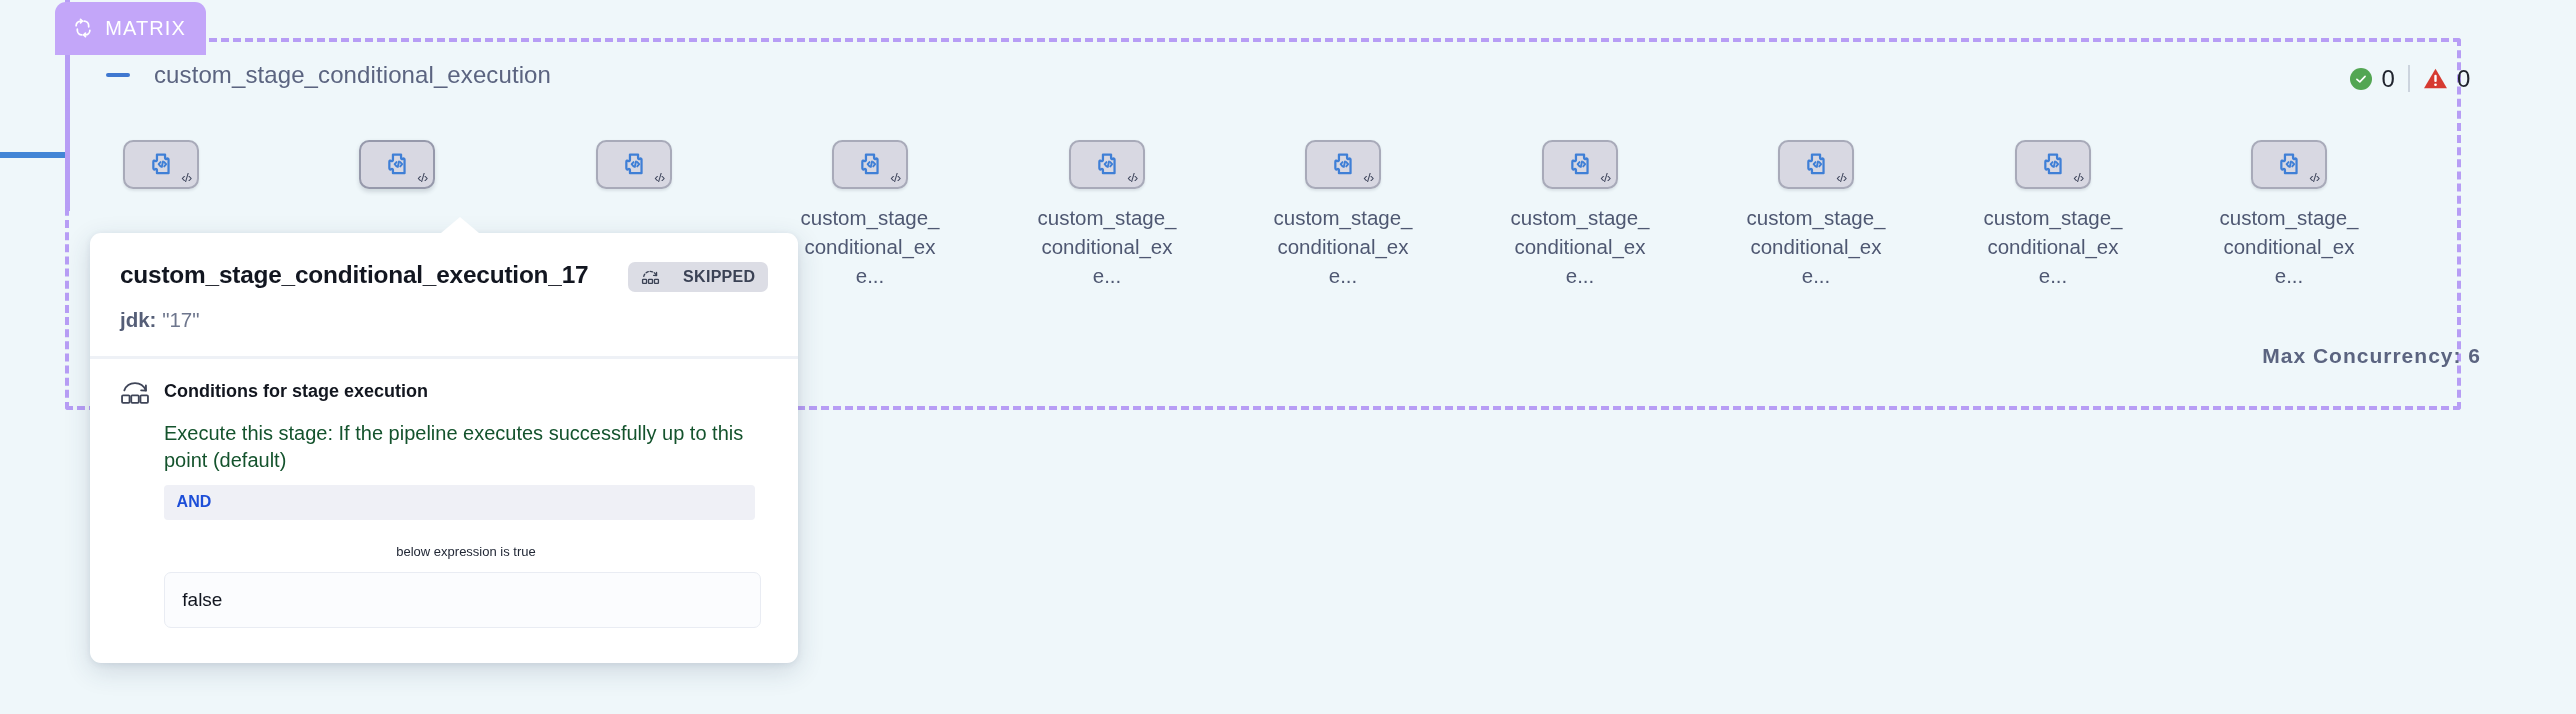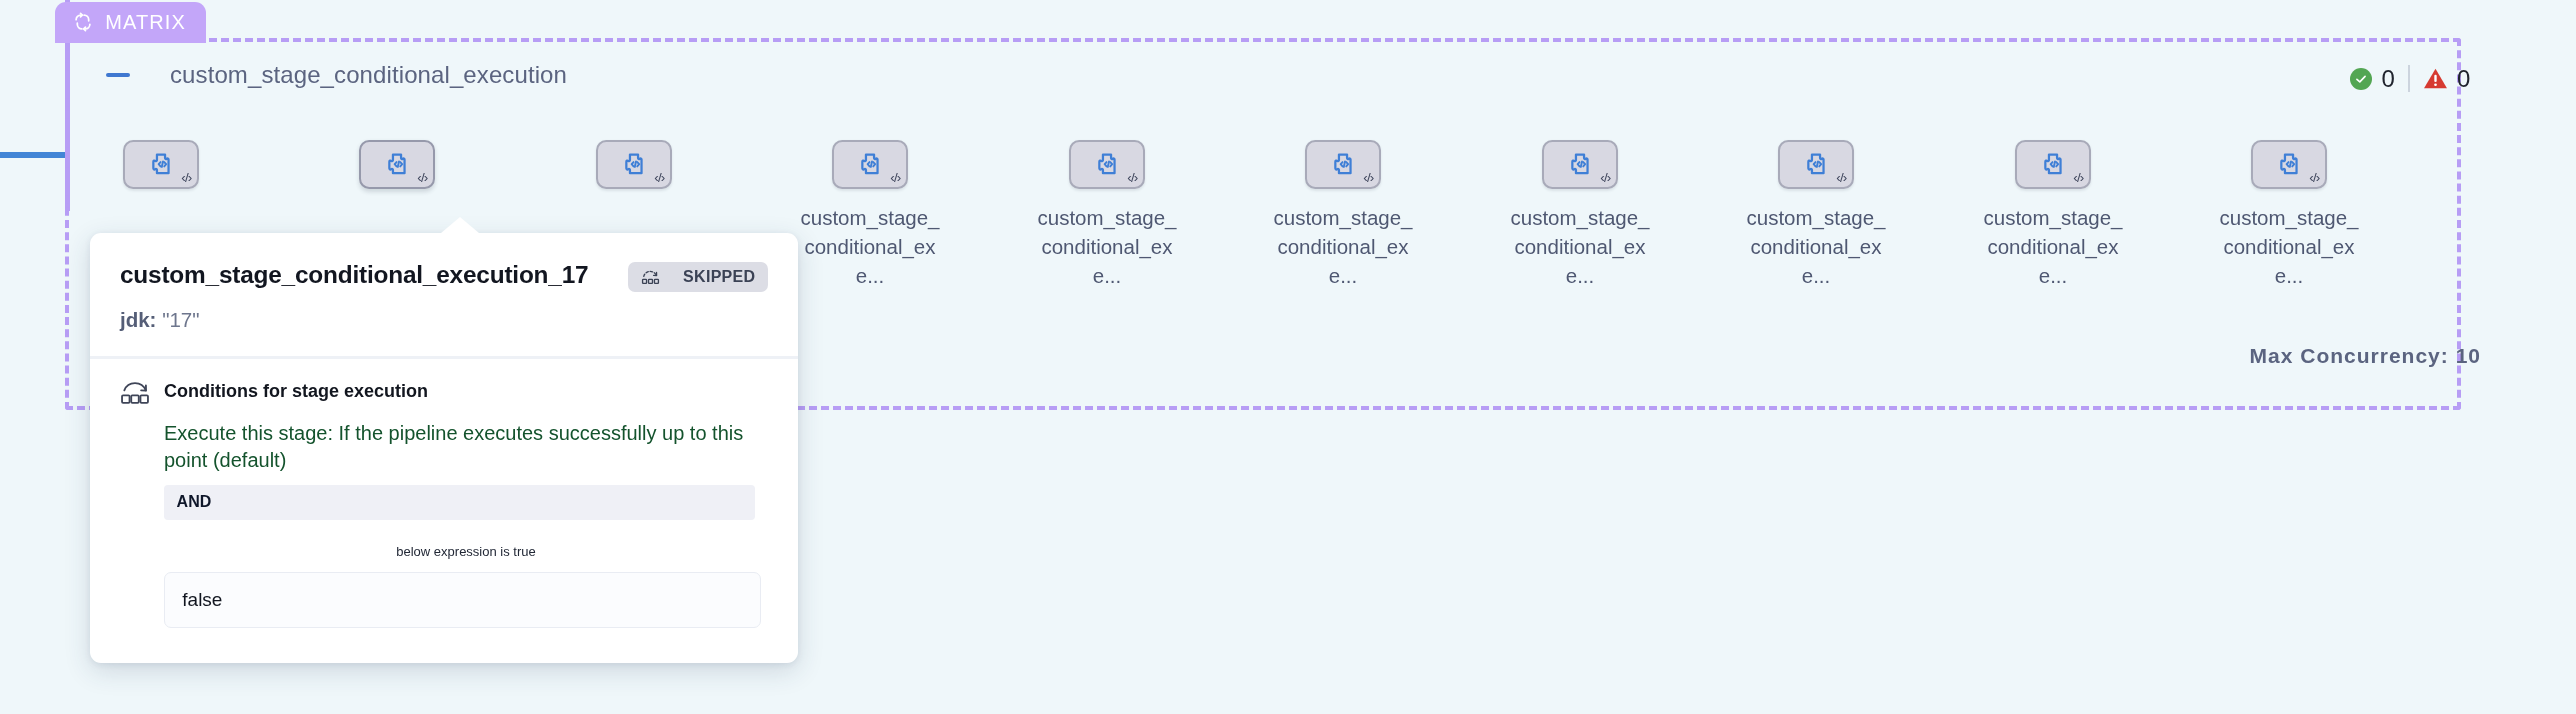--- a/index.html
+++ b/index.html
@@ -24,21 +24,21 @@
     position: absolute;
     left: 65px; top: 0px;
     width: 4.7px; height: 211px;
     background: #b79df5;
   }
 
   
   .matrix-tab {
     position: absolute;
     left: 55px; top: 1.6px;
-    height: 41px;
+    height: 53px;
     display: flex; align-items: center; gap: 11px;
     padding: 0 20.5px 0 17.3px;
     background: #c3a6f9;
     border-radius: 11px 11px 0 0;
     color: #ffffff;
     z-index: 6;
   }
   .matrix-tab .label {
     font-size: 20px; font-weight: 400; letter-spacing: 1.1px; color: #ffffff;
     line-height: 1;
@@ -50,21 +50,21 @@
     position: absolute;
     left: 0px; top: 152px;
     width: 68px; height: 6.3px;
     background: #4285d6;
   }
 
   
   .group-header {
     position: absolute;
     left: 106px; top: 61px;
-    display: flex; align-items: center; gap: 40px;
+    display: flex; align-items: center; gap: 24px;
     z-index: 4;
   }
   .collapse-dash {
     width: 24px; height: 4px; background: #3f78d0; border-radius: 2.4px; display:block;
     cursor: pointer;
   }
   .group-title {
     font-size: 24px; color: #5b6480; font-weight: 400; letter-spacing: 0.1px;
     white-space: nowrap;
   }
@@ -176,21 +176,21 @@
   .cond-icon { width: 30px; height: 25px; display:block; }
   .cond-title { font-size: 18px; font-weight: bold; color: #12161f; }
   .cond-desc {
     margin-top: 14px; margin-left: 44px;
     font-size: 20px; color: #14532d; line-height: 1.35;
   }
   .and-bar {
     margin-top: 11px; margin-left: 44px;
     background: #eff0f6; border-radius: 4px;
     padding: 8.7px 12.6px;
-    font-size: 16px; font-weight: bold; color: #0f172a;
+    font-size: 16px; font-weight: bold; color: #1d4ed8;
     width: 591px;
   }
   .expr-label {
     margin-top: 24px; margin-left: 44px;
     font-size: 13px; color: #222836; text-align: center;
   }
   .expr-box {
     margin-top: 12.6px; margin-left: 44px;
     width: 597px;
     border: 1.6px solid #e9ecf3; border-radius: 7px;
@@ -387,21 +387,21 @@
               <polyline points="14.9,9.9 16.6,11.8 14.9,13.7"></polyline>
               <line x1="13.8" y1="9.4" x2="12.7" y2="14.2"></line>
             </g>
           </svg>
           <span class="corner-code">‹/›</span>
         </div>
         <div class="node-label">custom_stage_conditional_exe...</div>
       </div>
     </div>
 
-  <div class="max-concurrency">Max Concurrency: 10</div>
+  <div class="max-concurrency">Max Concurrency: 6</div>
 
   <div class="tooltip">
     <div class="tooltip-arrow"></div>
 
     <div class="tt-head">
       <div class="tt-head-row">
         <div class="tt-title">custom_stage_conditional_execution_17</div>
         <div class="skipped-badge">
           <span>
             <svg class="sk-icon" viewBox="0 0 24 20" fill="none" stroke="#3b4255" stroke-width="1.7" stroke-linecap="round" stroke-linejoin="round">

